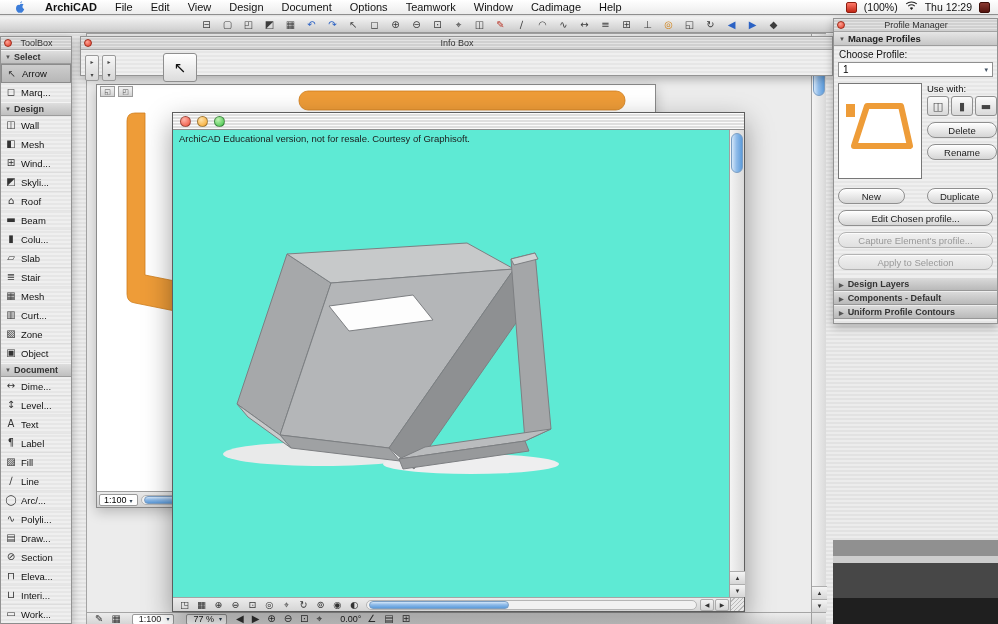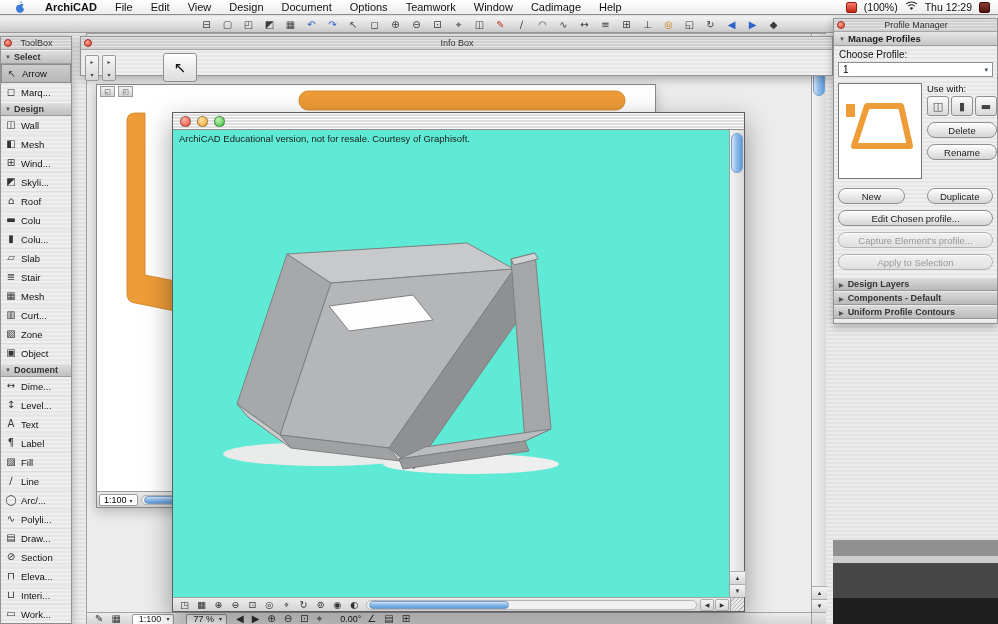--- a/index.html
+++ b/index.html
@@ -580,21 +580,21 @@
           <span class="tb-label">Skyli...</span>
         </div>
 
         <div class="tb-item">
           <span class="tb-ic">⌂</span>
           <span class="tb-label">Roof</span>
         </div>
 
         <div class="tb-item">
           <span class="tb-ic">▬</span>
-          <span class="tb-label">Colu</span>
+          <span class="tb-label">Beam</span>
         </div>
 
         <div class="tb-item">
           <span class="tb-ic">▮</span>
           <span class="tb-label">Colu...</span>
         </div>
 
         <div class="tb-item">
           <span class="tb-ic">▱</span>
           <span class="tb-label">Slab</span>

